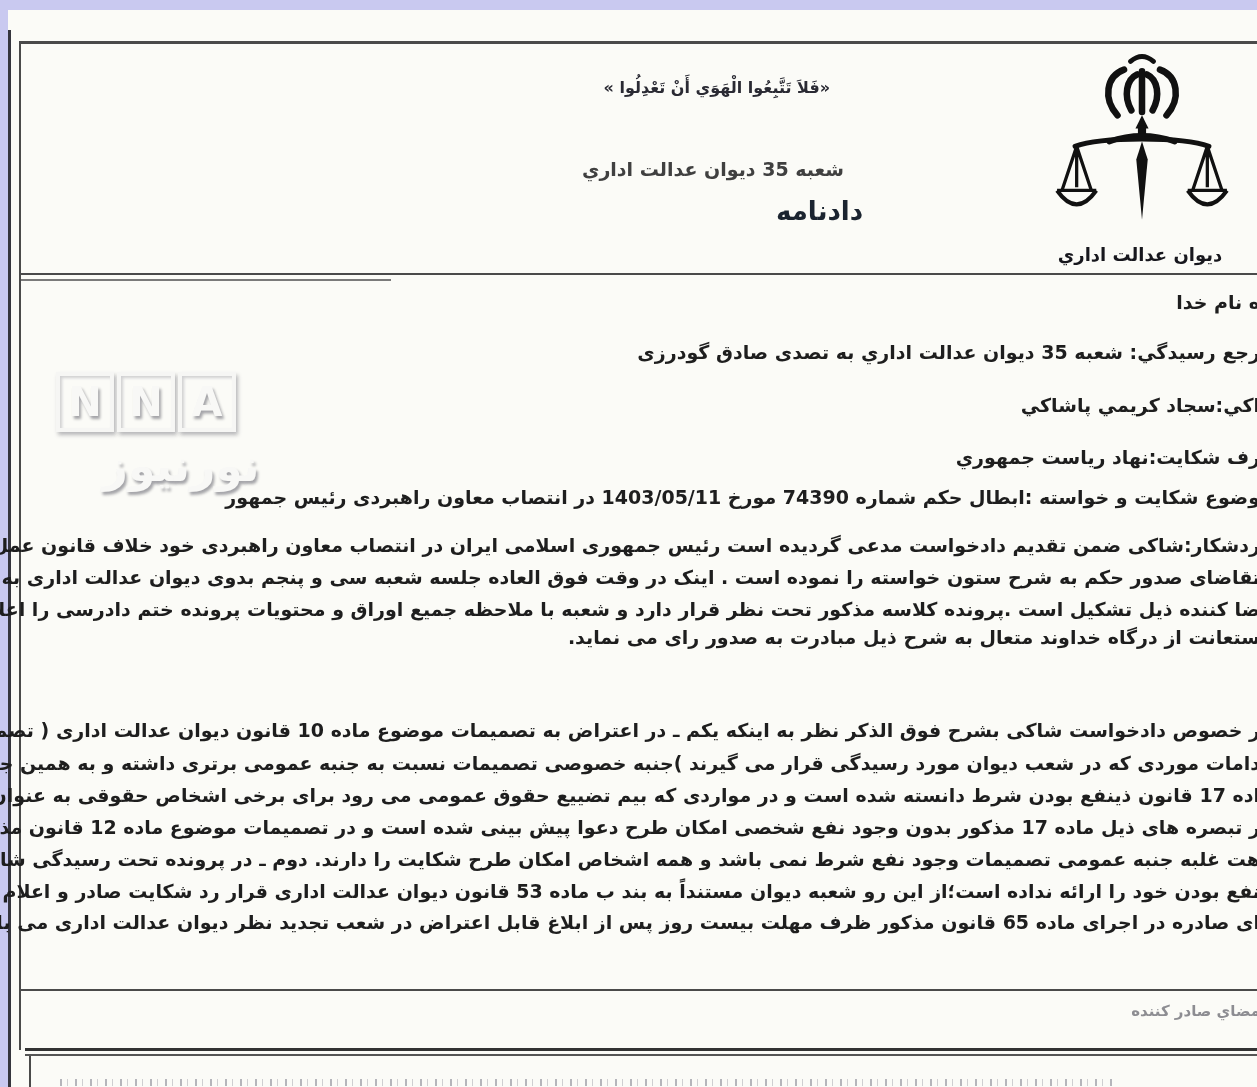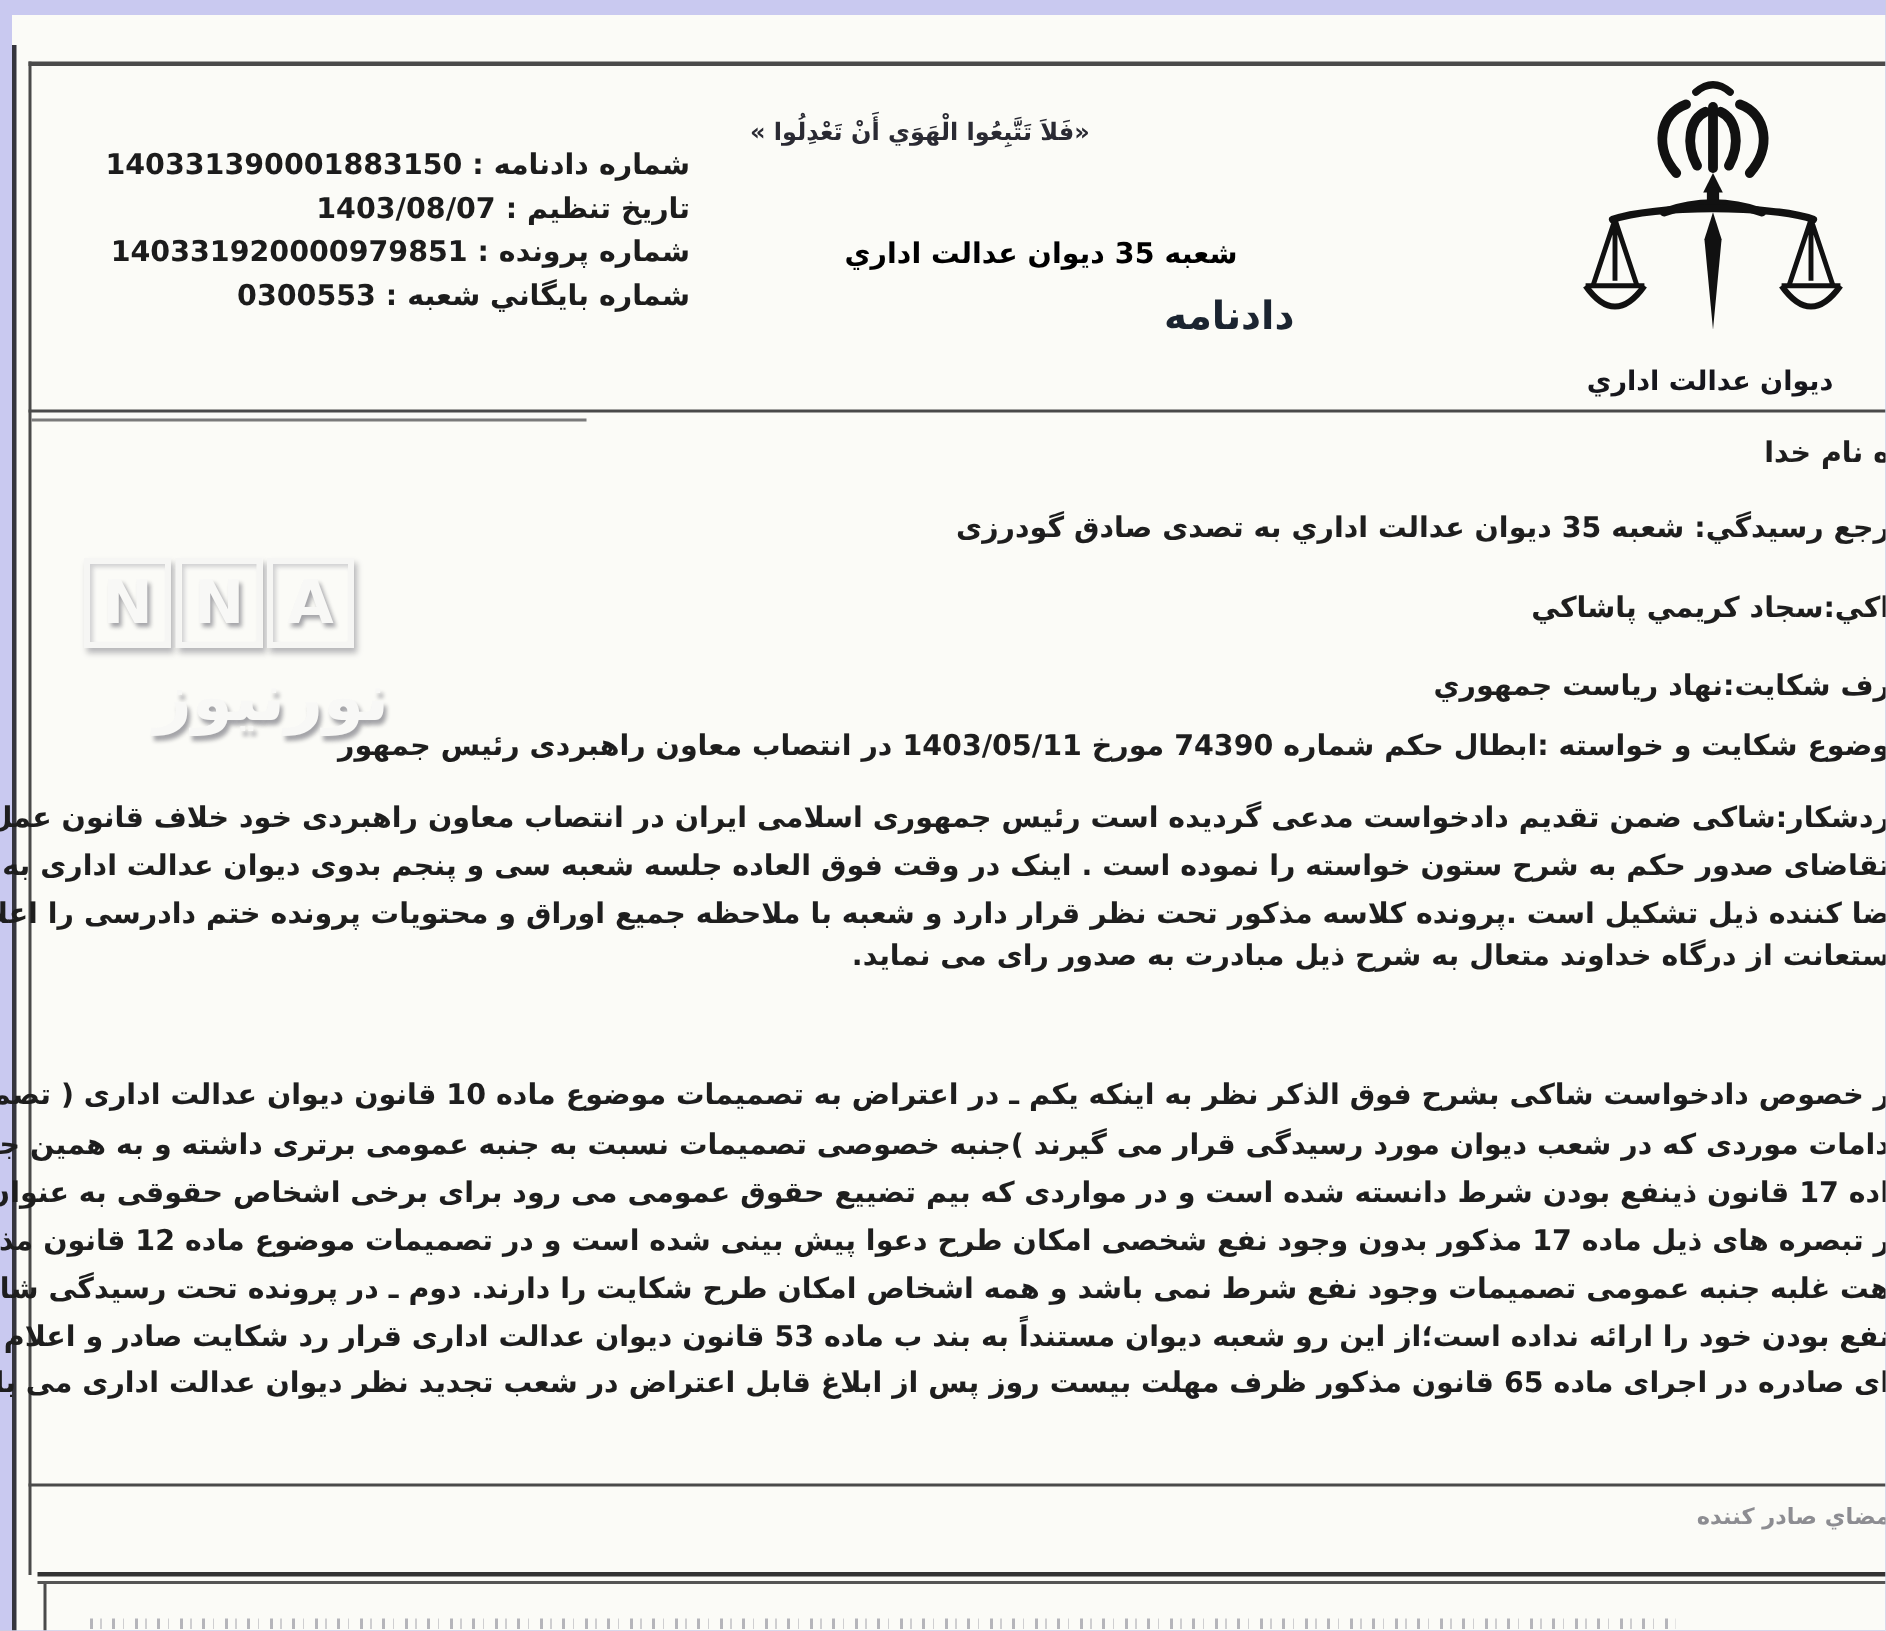--- a/index.html
+++ b/index.html
@@ -26,27 +26,27 @@
   .vline{position:absolute;background:#4a4a4a;}
   
   .header-numbers{
     position:absolute;top:96px;right:797px;
     direction:rtl;text-align:right;
     font-weight:700;font-size:19px;color:#1c1c1c;
     line-height:29px;white-space:nowrap;
   }
   .verse{
     position:absolute;left:500px;top:78px;width:330px;
-    text-align:left;direction:rtl;
+    text-align:right;direction:rtl;
     font-weight:700;font-size:16px;color:#2a2a33;white-space:nowrap;
   }
   .branch-line{
     position:absolute;left:563px;top:158px;width:300px;
-    text-align:left;direction:rtl;
-    font-weight:700;font-size:19px;color:#000000;white-space:nowrap;
+    text-align:center;direction:rtl;
+    font-weight:700;font-size:19px;color:#404040;white-space:nowrap;
   }
   .doc-title{
     position:absolute;left:563px;top:196px;width:300px;
     text-align:right;direction:rtl;
     font-weight:700;font-size:26px;color:#1b2430;letter-spacing:2px;
   }
   .emblem{
     position:absolute;left:1042px;top:50px;width:200px;height:196px;
   }
   .emblem-caption{
@@ -111,26 +111,20 @@
 
   <div class="hline" style="left:19px;top:41px;right:0;height:3px;"></div>
   <div class="vline" style="left:19px;top:41px;width:2px;height:1009px;"></div>
   <div class="hline" style="left:19px;top:273px;right:0;height:2px;"></div>
   <div class="hline" style="left:21px;top:279px;width:370px;height:2px;background:#7a7a7a;"></div>
   <div class="hline" style="left:19px;top:989px;right:0;height:2px;"></div>
   <div class="hline" style="left:25px;top:1048px;right:0;height:3px;background:#333;"></div>
   <div class="hline" style="left:25px;top:1054px;right:0;height:2px;background:#555;"></div>
   <div class="vline" style="left:29px;top:1056px;width:2px;height:31px;"></div>
 
-  <div class="header-numbers">
-    <div>شماره دادنامه : 140331390001883150</div>
-    <div>تاریخ تنظیم : 1403/08/07</div>
-    <div>شماره پرونده : 140331920000979851</div>
-    <div>شماره بایگاني شعبه : 0300553</div>
-  </div>
 
   <div class="verse">«فَلاَ تَتَّبِعُوا الْهَوَي أَنْ تَعْدِلُوا »</div>
   <div class="branch-line">شعبه 35 دیوان عدالت اداري</div>
   <div class="doc-title">دادنامه</div>
 
   <svg class="emblem" viewBox="0 0 220 240">
 
     <path d="M96 14 q14 -12 28 0" stroke="#111" stroke-width="6" fill="none" stroke-linecap="round"></path>
 
     <g stroke="#111" stroke-width="8" fill="none" stroke-linecap="round">

